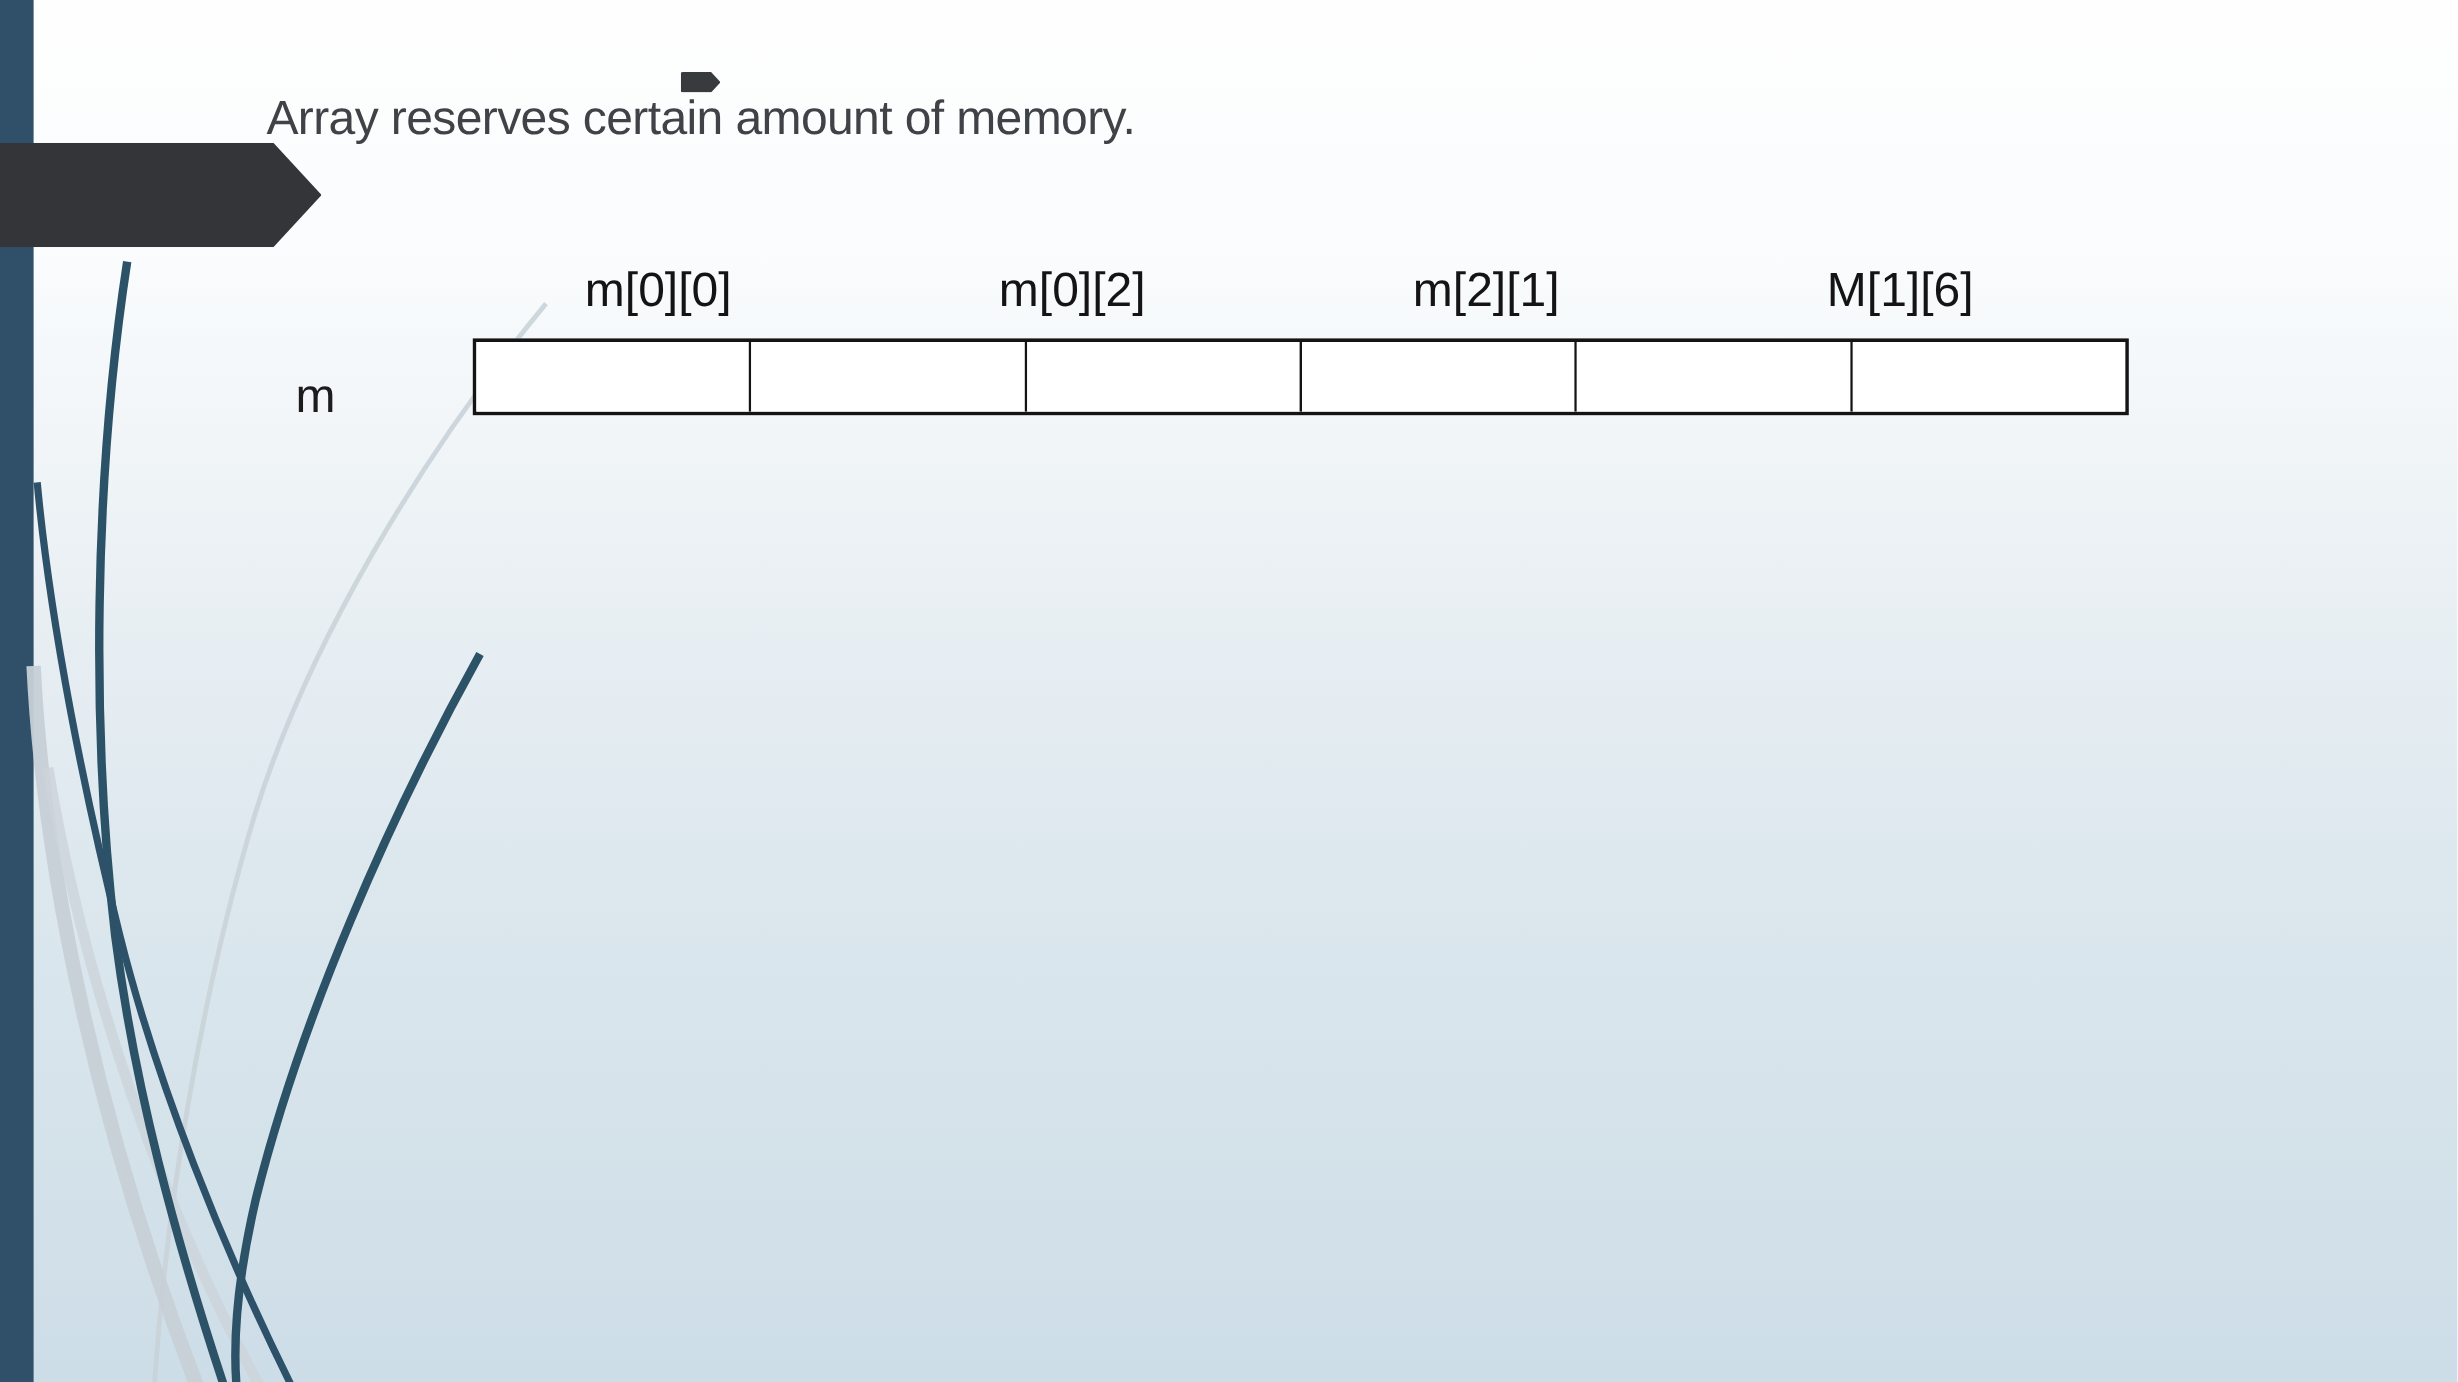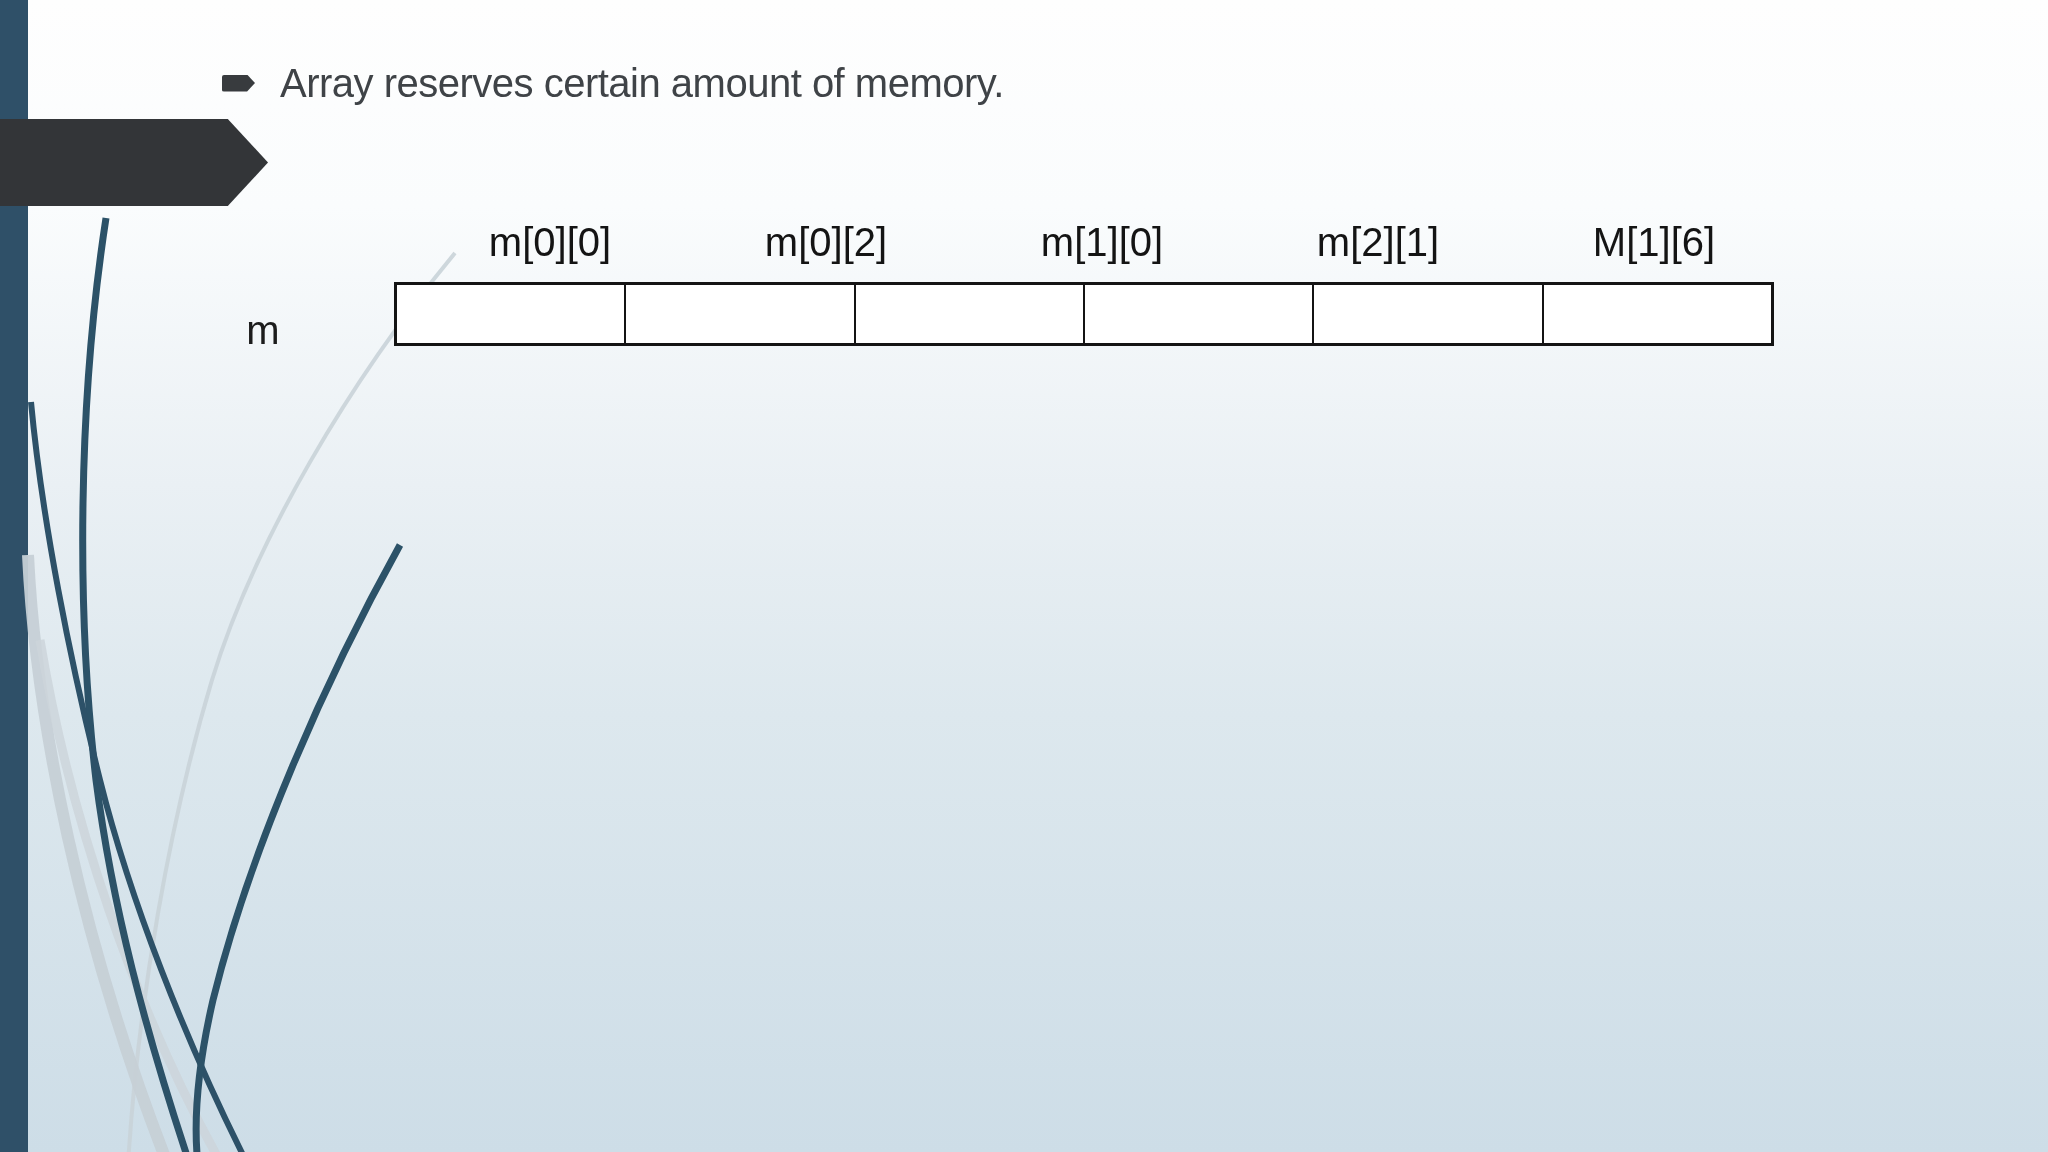--- a/index.html
+++ b/index.html
@@ -47,22 +47,22 @@
   }
 
   .content { position: absolute; left: 0; top: 0; width: 2048px; height: 1152px; z-index: 5; }
 
   
   .bullet-line {
     position: absolute;
     left: 222px; top: 60px;
     display: flex;
     align-items: center;
-    gap: 25px;
     height: 46px;
+    flex-direction: column;
   }
   .bullet-glyph {
     width: 33px; height: 17px;
     background: #383b3e;
     clip-path: polygon(0 0, 76% 0, 100% 50%, 76% 100%, 0 100%);
     border-radius: 2px;
     flex: 0 0 auto;
   }
   .bullet-text {
     font-size: 40px;
@@ -75,21 +75,21 @@
   .array-name {
     position: absolute;
     left: 228px; top: 308px;
     width: 70px;
     text-align: center;
     font-size: 40px;
     color: #1c1c1c;
   }
   .labels-row {
     position: absolute;
-    left: 412px; top: 218px;
+    left: 376px; top: 218px;
     width: 1380px; height: 48px;
     display: flex;
   }
   .labels-row .cell-label {
     flex: 1 1 0;
     text-align: center;
     font-size: 40px;
     line-height: 48px;
     color: #141414;
     white-space: nowrap;
@@ -134,21 +134,20 @@
     <div class="bullet-line">
       <span class="bullet-glyph"></span>
       <span class="bullet-text">Array reserves certain amount of memory.</span>
     </div>
 
     <div class="array-name">m</div>
 
     <div class="labels-row">
       <div class="cell-label">m[0][0]</div>
       <div class="cell-label">m[0][2]</div>
-      <div class="cell-label">m[1][0]</div>
       <div class="cell-label">m[2][1]</div>
       <div class="cell-label">M[1][6]</div>
     </div>
 
     <div class="array-row">
       <div class="array-cell"></div>
       <div class="array-cell"></div>
       <div class="array-cell"></div>
       <div class="array-cell"></div>
       <div class="array-cell"></div>

